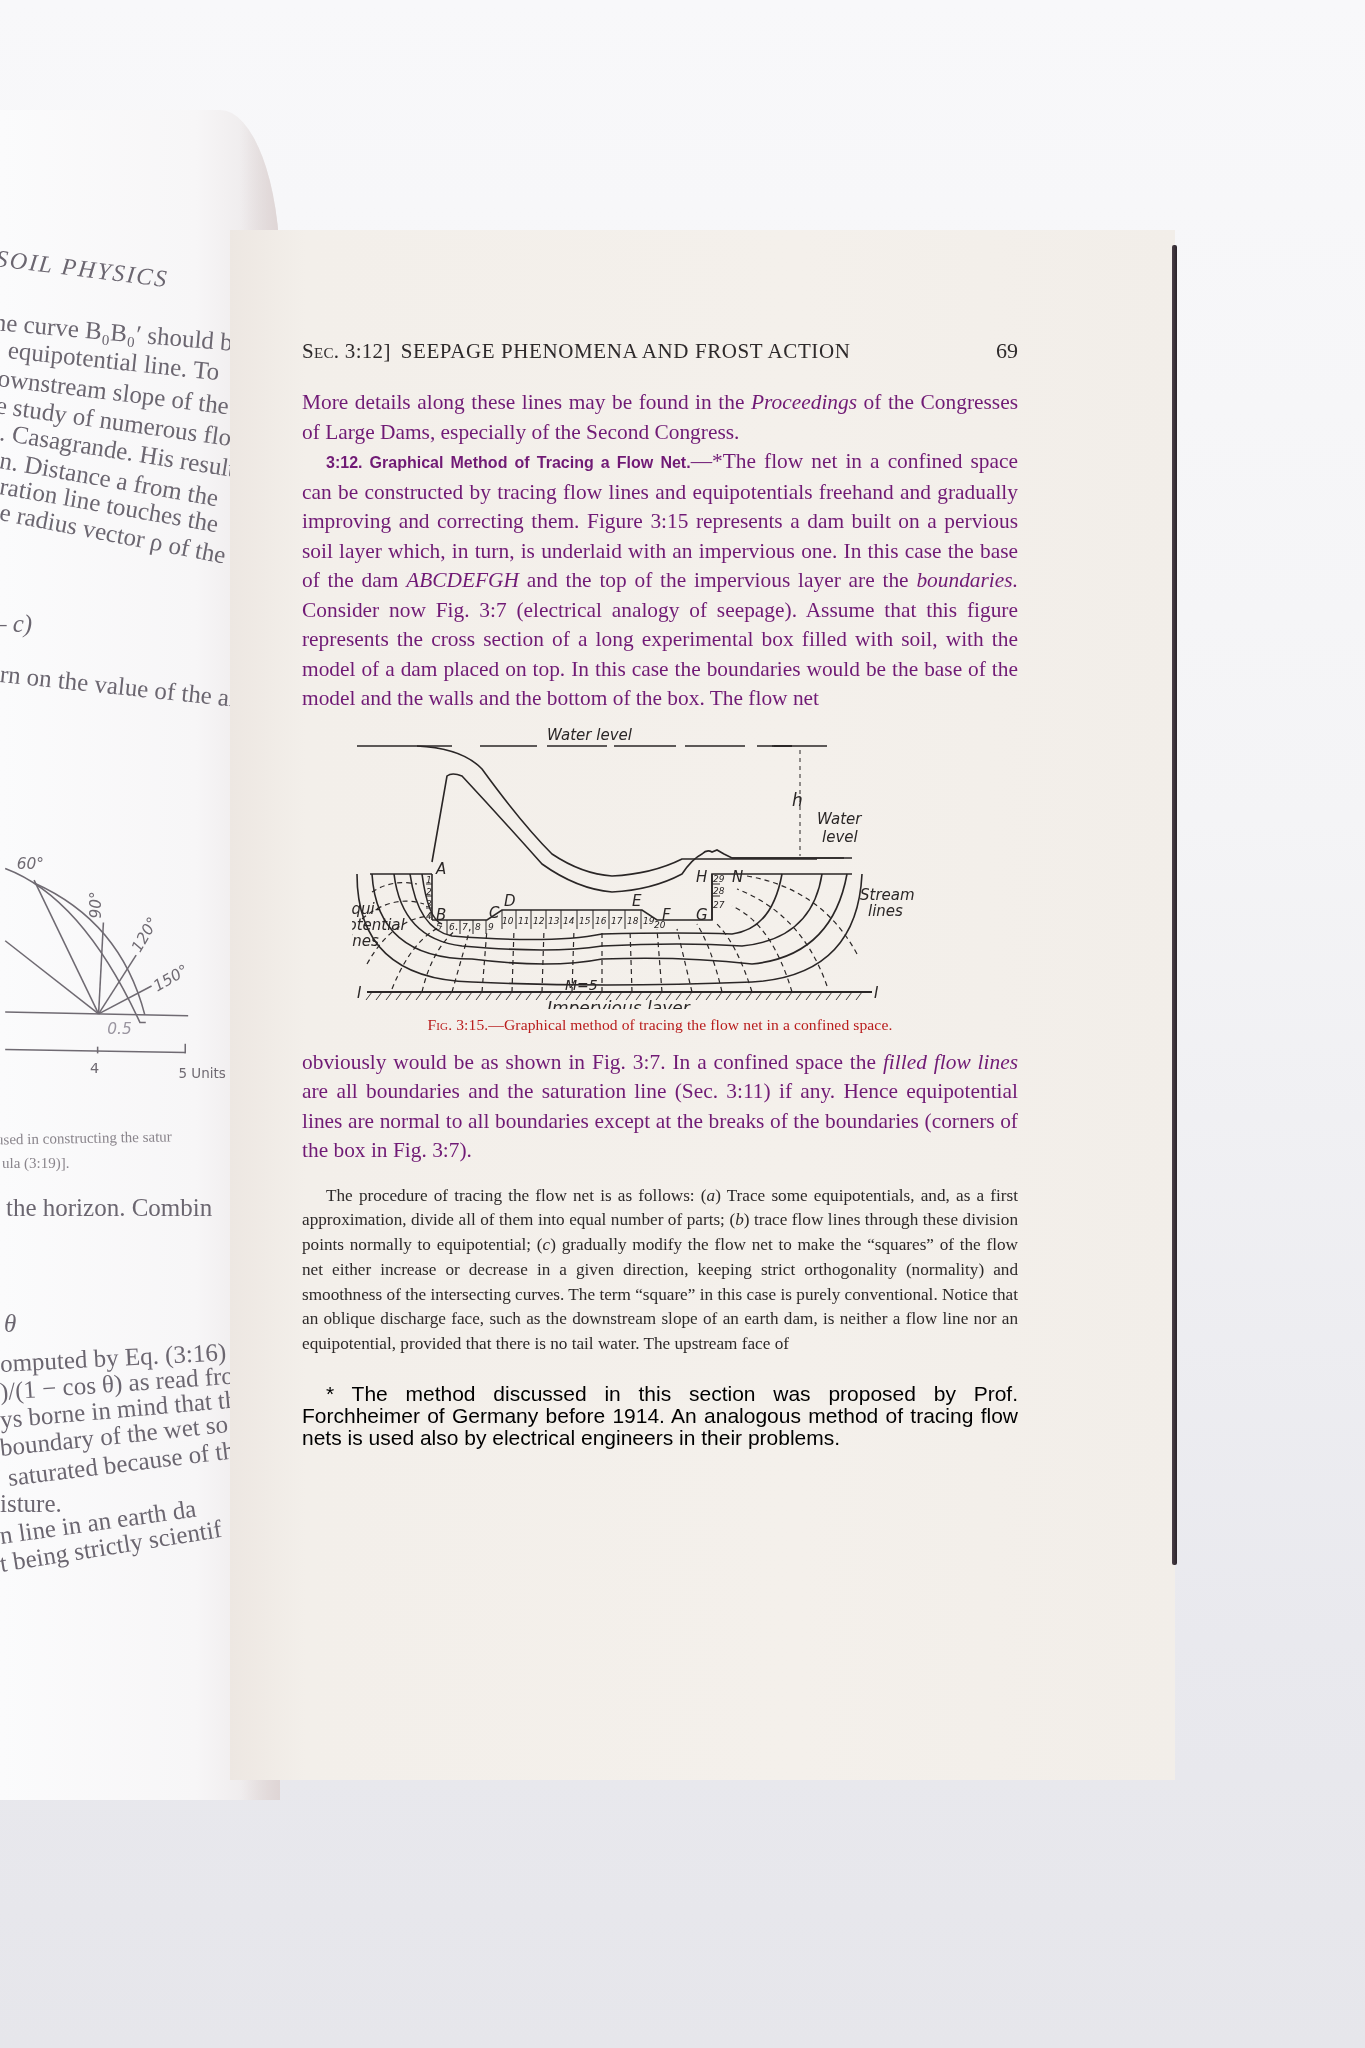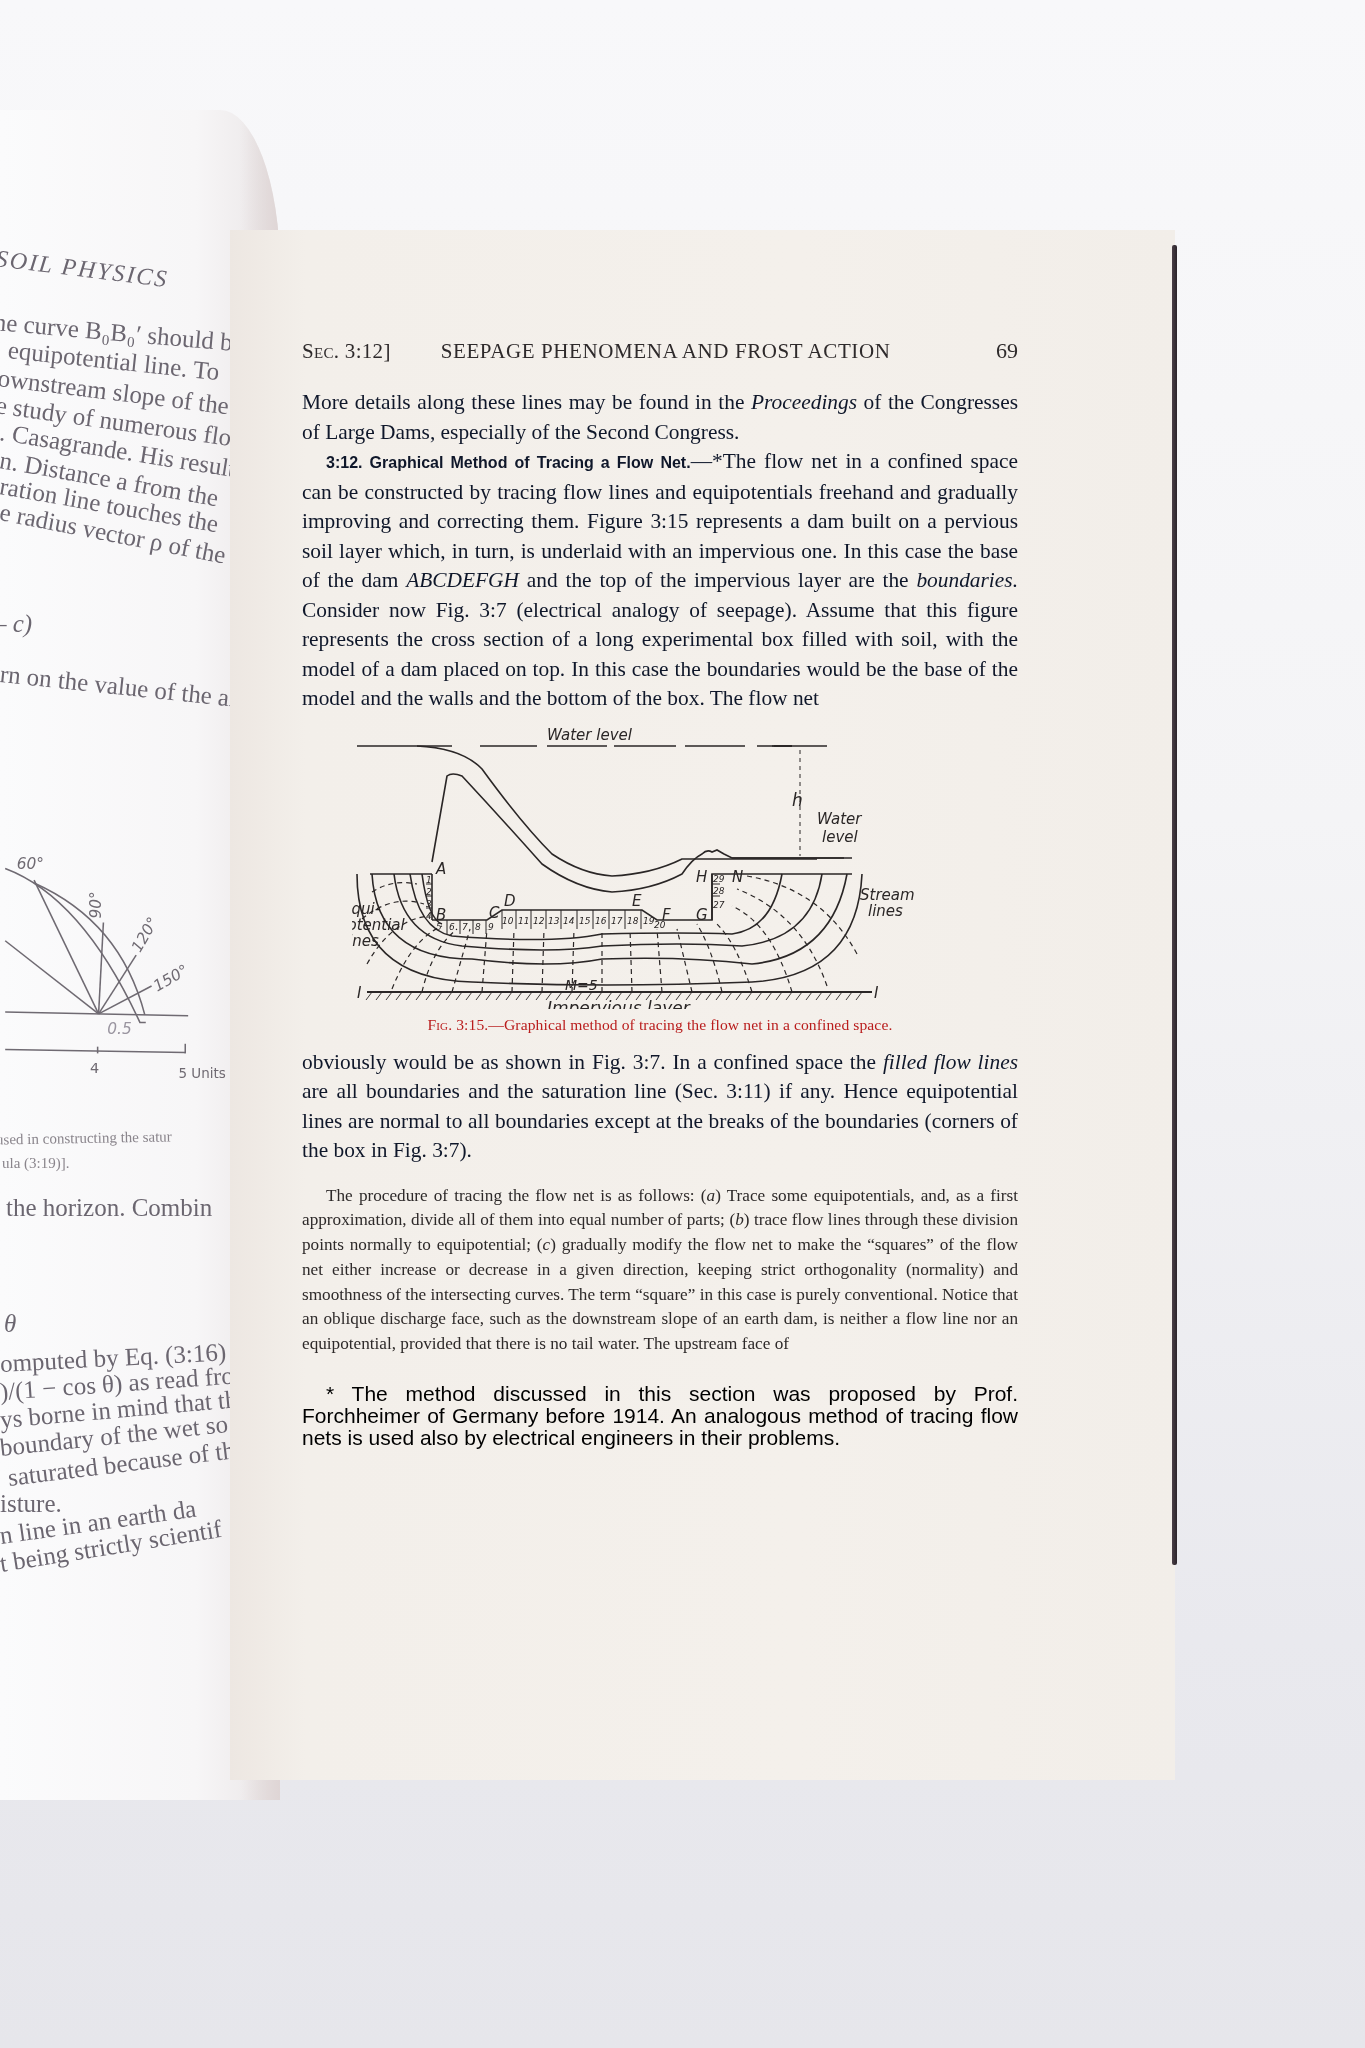--- a/index.html
+++ b/index.html
@@ -40,28 +40,28 @@
   .cover-edge {
     position:absolute; left:1172px; top:245px; width:5px; height:1320px;
     background: linear-gradient(90deg, #4a3f47, #2b242a);
     border-radius: 2px;
   }
 
   .content { position:absolute; left:302px; top:338px; width:716px; }
 
   .running-head {
     display:flex; justify-content:space-between; align-items:baseline;
-    font-size:21px; color:#2e2a2b; margin-bottom:20px; height:30px;gap:40px;
+    font-size:21px; color:#2e2a2b; margin-bottom:20px; height:30px;
   }
   .running-head .sec { font-variant: small-caps; letter-spacing:0.3px; }
   .running-head .title { letter-spacing:0.6px; margin-left:10px; flex:1; }
   .running-head .page-no { font-size:22px; }
 
   .para {
-    font-size:21.4px; line-height:29.5px; text-align:justify; color:#0f172a;
+    font-size:21.4px; line-height:29.5px; text-align:justify; color:#701a75;
     margin:0;
   }
   .para i { font-style:italic; }
   .section-head { font-family:"Liberation Sans", "DejaVu Sans", sans-serif; font-weight:bold; font-size:16px; }
   .indent { text-indent: 24px; }
 
   
   .figure { position:relative; width:716px; height:290px; margin: 10px 0 0 0; }
   .figure svg { position:absolute; left:50px; top:0; }
   .fig-caption {

